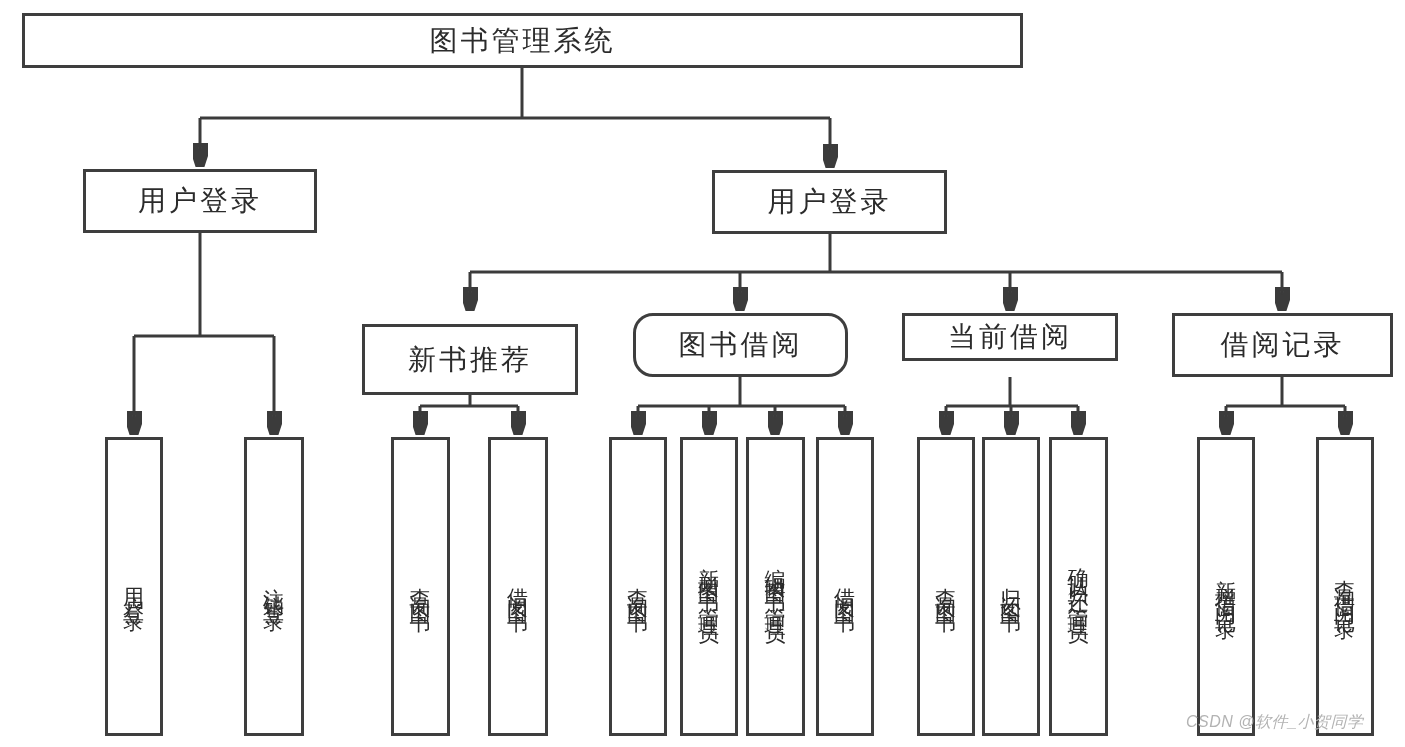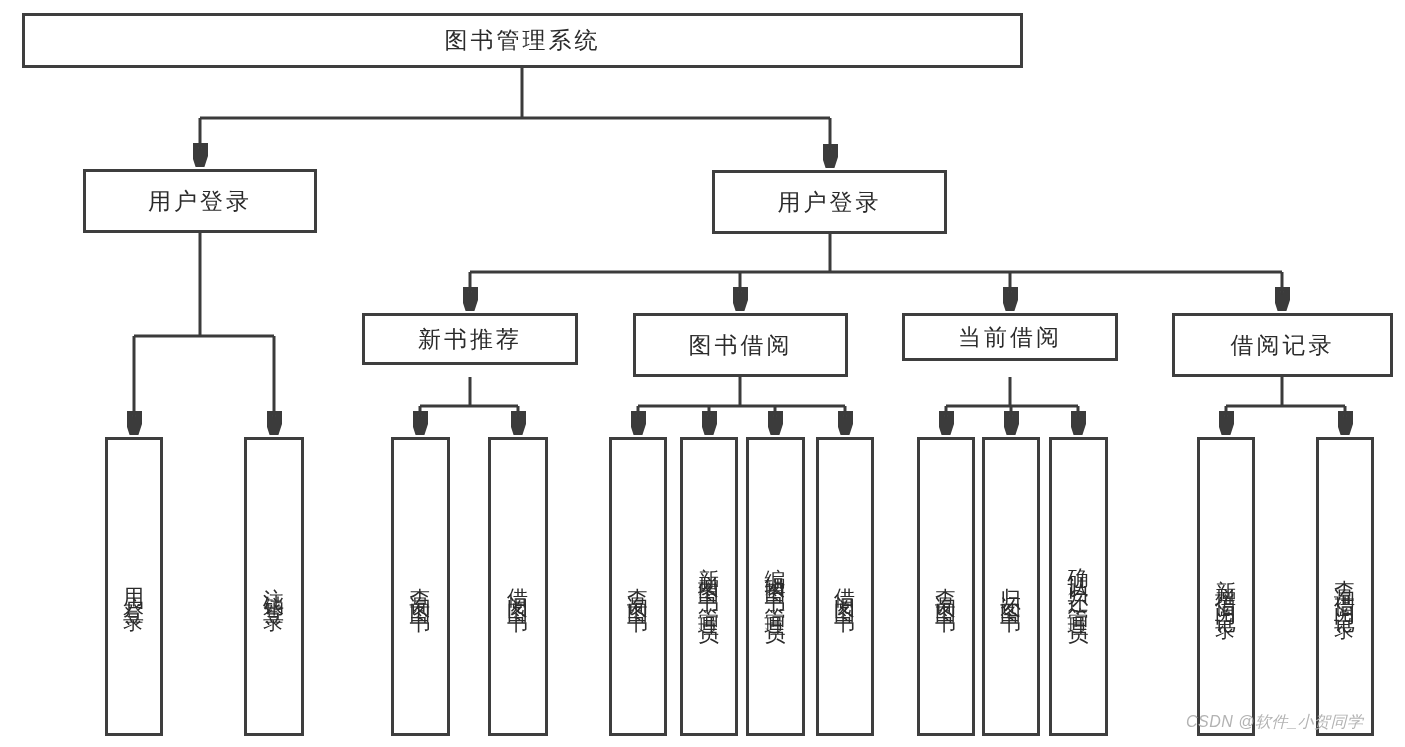--- a/index.html
+++ b/index.html
@@ -31,21 +31,21 @@
     position: absolute;
     background: var(--background);
     border: 3px solid var(--border);
     display: flex;
     align-items: center;
     justify-content: center;
     color: var(--text);
     z-index: 2;
   }
   .box .label {
-    font-size: 23px;
+    font-size: 28px;
     letter-spacing: 3px;
     white-space: nowrap;
   }
   .leaf .label {
     writing-mode: vertical-rl;
     text-orientation: mixed;
     font-size: 21px;
     letter-spacing: 8px;
     line-height: 1;
     white-space: nowrap;
@@ -133,24 +133,24 @@
     <span class="label">图书管理系统</span>
   </div>
 
   <div class="box" style="left:83px; top:169px; width:234px; height:64px;">
     <span class="label">用户登录</span>
   </div>
   <div class="box" style="left:712px; top:170px; width:235px; height:64px;">
     <span class="label">用户登录</span>
   </div>
 
-  <div class="box" style="left:362px; top:313px; width:216px; height:52px;">
+  <div class="box" style="left:362px; top:324px; width:216px; height:71px;">
     <span class="label">新书推荐</span>
   </div>
-  <div class="box" style="left:633px; top:313px; width:215px; height:64px;">
+  <div class="box" style="left:633px; top:313px; width:215px; height:64px;border-radius:20px;">
     <span class="label">图书借阅</span>
   </div>
   <div class="box" style="left:902px; top:313px; width:216px; height:48px;">
     <span class="label">当前借阅</span>
   </div>
   <div class="box" style="left:1172px; top:313px; width:221px; height:64px;">
     <span class="label">借阅记录</span>
   </div>
 
   <div class="box leaf" style="left:105px; top:437px; width:58px; height:299px;">

